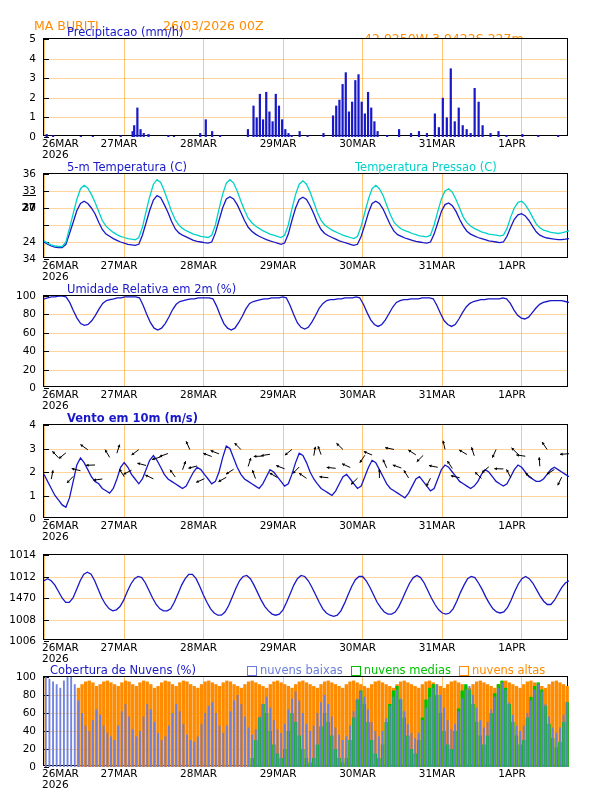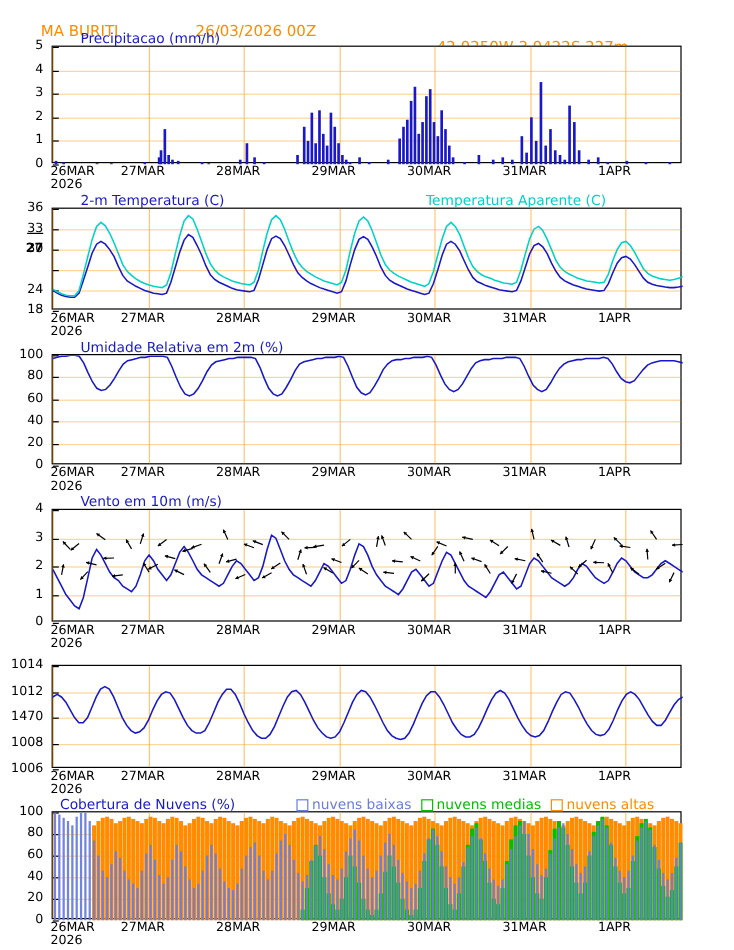--- a/index.html
+++ b/index.html
@@ -760,28 +760,28 @@
     <div class="ylab" style="top: 38px; left: 0px; width: 40px;">5</div>
     <div class="ptitle" style="left: 67px; top: 25px; color: rgb(24, 24, 200);">Precipitacao (mm/h)</div>
     <div class="xlab" style="left: 42px; top: 137px;">26MAR</div>
     <div class="xlab" style="left: 100.545px; top: 137px;">27MAR</div>
     <div class="xlab" style="left: 180.091px; top: 137px;">28MAR</div>
     <div class="xlab" style="left: 259.636px; top: 137px;">29MAR</div>
     <div class="xlab" style="left: 339.182px; top: 137px;">30MAR</div>
     <div class="xlab" style="left: 418.727px; top: 137px;">31MAR</div>
     <div class="xlab" style="left: 498.273px; top: 137px;">1APR</div>
     <div class="xlab2" style="left: 42px; top: 148px;">2026</div>
-    <div class="ylab" style="top: 258px; left: 0px; width: 40px;">18</div>
+    <div class="ylab" style="top: 258px; left: 0px; width: 40px;">34</div>
     <div class="ylab" style="top: 241px; left: 0px; width: 40px;">24</div>
     <div class="ylab" style="top: 207px; left: 0px; width: 40px; font-weight: bold;">27</div>
     <div class="ylab" style="top: 207px; left: 0px; width: 40px;">30</div>
     <div class="ylab" style="top: 190px; left: 0px; width: 40px; text-decoration: underline;">33</div>
     <div class="ylab" style="top: 173px; left: 0px; width: 40px;">36</div>
-    <div class="ptitle" style="left: 67px; top: 160px; color: rgb(24, 24, 200);">2-m Temperatura (C)</div>
-    <div class="ptitle2" style="left: 355px; top: 160px; color: rgb(0, 210, 200);">Temperatura Aparente (C)</div>
+    <div class="ptitle" style="left: 67px; top: 160px; color: rgb(24, 24, 200);">5-m Temperatura (C)</div>
+    <div class="ptitle2" style="left: 355px; top: 160px; color: rgb(0, 210, 200);">Temperatura Pressao (C)</div>
     <div class="xlab" style="left: 42px; top: 259px;">26MAR</div>
     <div class="xlab" style="left: 100.545px; top: 259px;">27MAR</div>
     <div class="xlab" style="left: 180.091px; top: 259px;">28MAR</div>
     <div class="xlab" style="left: 259.636px; top: 259px;">29MAR</div>
     <div class="xlab" style="left: 339.182px; top: 259px;">30MAR</div>
     <div class="xlab" style="left: 418.727px; top: 259px;">31MAR</div>
     <div class="xlab" style="left: 498.273px; top: 259px;">1APR</div>
     <div class="xlab2" style="left: 42px; top: 270px;">2026</div>
     <div class="ylab" style="top: 387px; left: 0px; width: 40px;">0</div>
     <div class="ylab" style="top: 368.6px; left: 0px; width: 40px;">20</div>
@@ -796,21 +796,21 @@
     <div class="xlab" style="left: 259.636px; top: 388px;">29MAR</div>
     <div class="xlab" style="left: 339.182px; top: 388px;">30MAR</div>
     <div class="xlab" style="left: 418.727px; top: 388px;">31MAR</div>
     <div class="xlab" style="left: 498.273px; top: 388px;">1APR</div>
     <div class="xlab2" style="left: 42px; top: 399px;">2026</div>
     <div class="ylab" style="top: 518px; left: 0px; width: 40px;">0</div>
     <div class="ylab" style="top: 494.5px; left: 0px; width: 40px;">1</div>
     <div class="ylab" style="top: 471px; left: 0px; width: 40px;">2</div>
     <div class="ylab" style="top: 447.5px; left: 0px; width: 40px;">3</div>
     <div class="ylab" style="top: 424px; left: 0px; width: 40px;">4</div>
-    <div class="ptitle" style="left: 67px; top: 411px; color: rgb(24, 24, 200);">Vento em 10m (m/s)</div>
+    <div class="ptitle" style="left: 67px; top: 411px; color: rgb(24, 24, 200); font-weight: bold;">Vento em 10m (m/s)</div>
     <div class="xlab" style="left: 42px; top: 519px;">26MAR</div>
     <div class="xlab" style="left: 100.545px; top: 519px;">27MAR</div>
     <div class="xlab" style="left: 180.091px; top: 519px;">28MAR</div>
     <div class="xlab" style="left: 259.636px; top: 519px;">29MAR</div>
     <div class="xlab" style="left: 339.182px; top: 519px;">30MAR</div>
     <div class="xlab" style="left: 418.727px; top: 519px;">31MAR</div>
     <div class="xlab" style="left: 498.273px; top: 519px;">1APR</div>
     <div class="xlab2" style="left: 42px; top: 530px;">2026</div>
     <div class="ylab" style="top: 640px; left: 0px; width: 40px;">1006</div>
     <div class="ylab" style="top: 618.5px; left: 0px; width: 40px;">1008</div>

